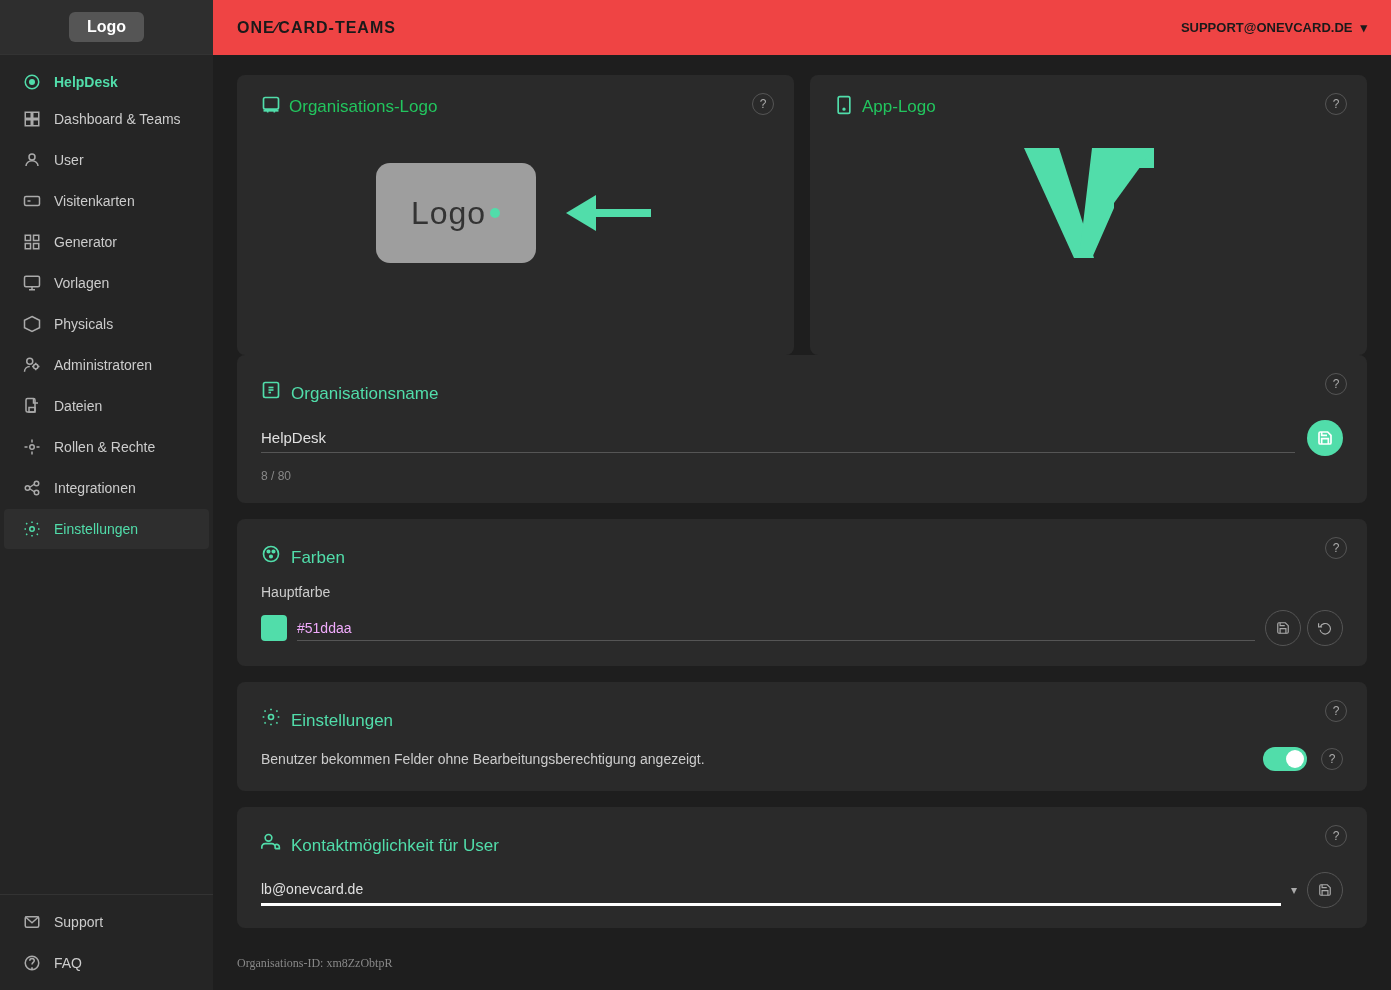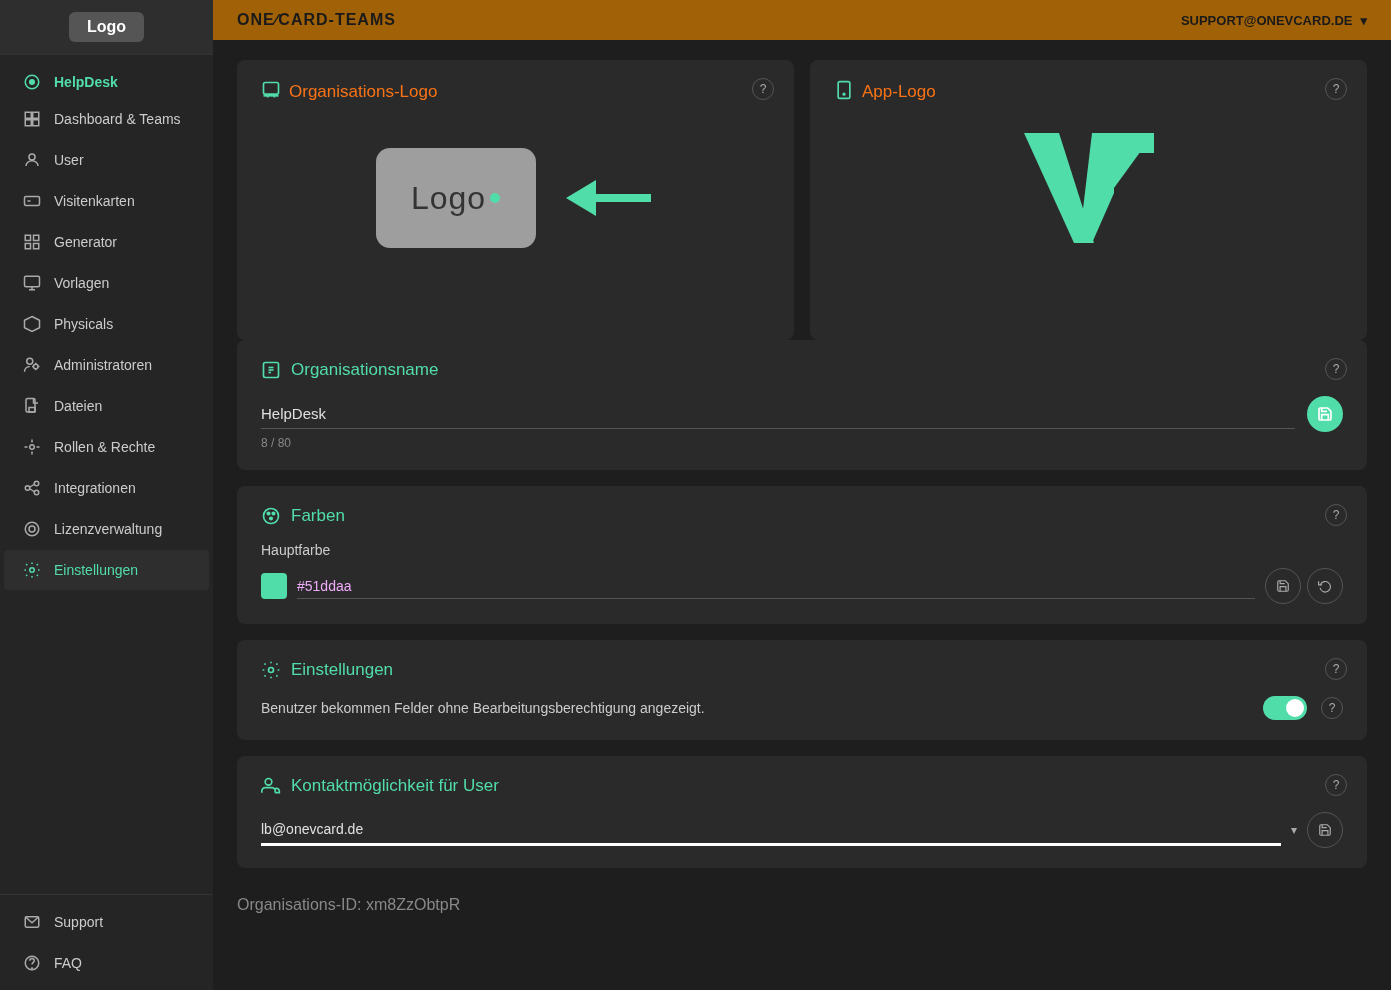--- a/index.html
+++ b/index.html
@@ -31,53 +31,53 @@
       color: #ccc; border-radius: 4px; margin: 1px 4px;
     }
     .sidebar-item.active { background: #2e2e2e; color: #51ddaa; }
     .sidebar-item.section-header { color: #51ddaa; font-weight: 600; font-size: 14px; padding-bottom: 6px; }
     .sidebar-item .icon { width: 20px; height: 20px; display: flex; align-items: center; justify-content: center; flex-shrink: 0; }
     .sidebar-bottom { border-top: 1px solid #333; padding: 6px 0; }
 
     
     .main { flex: 1; display: flex; flex-direction: column; overflow: hidden; }
     .topbar {
-      background: #a16207; height: 40px; display: flex; align-items: center;
+      background: #ef4444; height: 55px; display: flex; align-items: center;
       justify-content: space-between; padding: 0 24px;
     }
     .topbar-title { font-size: 16px; font-weight: 700; color: #1a1a1a; letter-spacing: 1px; }
     .topbar-user { display: flex; align-items: center; gap: 8px; font-size: 13px; color: #1a1a1a; font-weight: 600; cursor: pointer; }
 
     
     .content { flex: 1; overflow-y: auto; padding: 20px 24px; background: #1e1e1e; }
 
     
     .card {
       background: #2a2a2a; border-radius: 8px; margin-bottom: 16px;
       padding: 20px 24px; position: relative;
     }
     .card-header {
       display: flex; align-items: center; gap: 10px; margin-bottom: 16px;
     }
-    .card-title { font-size: 17px; color: #51ddaa; font-weight: 500; }
+    .card-title { font-size: 17px; color: #51ddaa; font-weight: 500; margin-top: 9px; }
     .card-help {
       position: absolute; top: 18px; right: 20px;
       width: 22px; height: 22px; border-radius: 50%; border: 1px solid #555;
       display: flex; align-items: center; justify-content: center;
       font-size: 12px; color: #aaa; cursor: pointer;
     }
 
     
     .logo-panels { display: flex; gap: 16px; }
     .logo-panel {
       flex: 1; background: #2a2a2a; border-radius: 8px; padding: 20px 24px;
       position: relative; min-height: 280px;
     }
     .panel-header { display: flex; align-items: center; gap: 8px; margin-bottom: 24px; }
-    .panel-title { font-size: 17px; color: #f97316; font-weight: 500; }
+    .panel-title { font-size: 17px; color: #22c55e; font-weight: 500; }
     .panel-help {
       position: absolute; top: 18px; right: 20px;
       width: 22px; height: 22px; border-radius: 50%; border: 1px solid #555;
       display: flex; align-items: center; justify-content: center;
       font-size: 12px; color: #aaa; cursor: pointer;
     }
     .logo-preview {
       display: flex; align-items: center; justify-content: center; gap: 30px;
       padding: 20px 0;
     }
@@ -96,21 +96,21 @@
       display: flex; align-items: center; justify-content: center;
       height: 140px;
     }
 
     
     .field-group { margin-top: 4px; }
     .field-input {
       width: 100%; background: transparent; border: none; border-bottom: 1px solid #555;
       color: #e0e0e0; font-size: 15px; padding: 6px 0; outline: none;
     }
-    .field-counter { font-size: 12px; color: #888; margin-top: 4px; }
+    .field-counter { font-size: 12px; color: #888; margin-top: 13px; }
     .field-row { display: flex; align-items: center; gap: 12px; }
     .save-btn {
       width: 36px; height: 36px; border-radius: 50%; background: #51ddaa;
       border: none; cursor: pointer; display: flex; align-items: center; justify-content: center;
       flex-shrink: 0;
     }
     .save-btn-outline {
       width: 36px; height: 36px; border-radius: 50%; background: transparent;
       border: 1px solid #555; cursor: pointer; display: flex; align-items: center; justify-content: center;
       flex-shrink: 0; color: #aaa;
@@ -151,21 +151,21 @@
     }
     .dropdown {
       flex: 1; background: transparent; border: none; border-bottom: 3px solid #ffffff;
       color: #e0e0e0; font-size: 14px; padding: 6px 0; outline: none; cursor: pointer;
       appearance: none; -webkit-appearance: none;
     }
     .dropdown-arrow { color: #aaa; font-size: 12px; pointer-events: none; }
 
     
     .content-footer {
-      padding: 12px 0 0 0; font-size: 16px; color: #888;
+      padding: 12px 0 0 0; font-size: 12px; color: #888; font-family: Liberation Serif, serif;
     }
 
     
     .content::-webkit-scrollbar { width: 6px; }
     .content::-webkit-scrollbar-track { background: #1e1e1e; }
     .content::-webkit-scrollbar-thumb { background: #444; border-radius: 3px; }
   </style>
 </head>
 <body>
 
@@ -292,29 +292,20 @@
             <circle cx="6" cy="12" r="3"></circle>
             <circle cx="18" cy="6" r="3"></circle>
             <circle cx="18" cy="18" r="3"></circle>
             <line x1="9" y1="11" x2="15" y2="7"></line>
             <line x1="9" y1="13" x2="15" y2="17"></line>
           </svg>
       </span>
       <span>Integrationen</span>
     </div>
 
-    <div class="sidebar-item">
-      <span class="icon">
-        <svg width="18" height="18" viewBox="0 0 24 24" fill="none" stroke="#aaa" stroke-width="2">
-            <circle cx="12" cy="12" r="9"></circle>
-            <circle cx="12" cy="12" r="4"></circle>
-          </svg>
-      </span>
-      <span>Lizenzverwaltung</span>
-    </div>
 
     <div class="sidebar-item active">
       <span class="icon">
         <svg width="18" height="18" viewBox="0 0 24 24" fill="none" stroke="#51ddaa" stroke-width="2">
             <circle cx="12" cy="12" r="3"></circle>
             <path d="M12 2v2M12 20v2M4.2 4.2l1.4 1.4M18.4 18.4l1.4 1.4M2 12h2M20 12h2M4.2 19.8l1.4-1.4M18.4 5.6l1.4-1.4" stroke="#51ddaa"></path>
           </svg>
       </span>
       <span>Einstellungen</span>
     </div>

